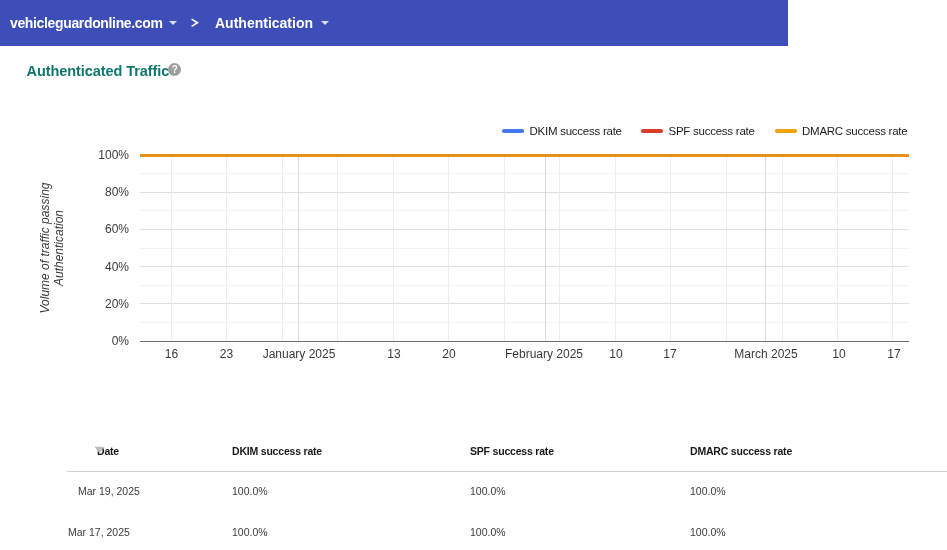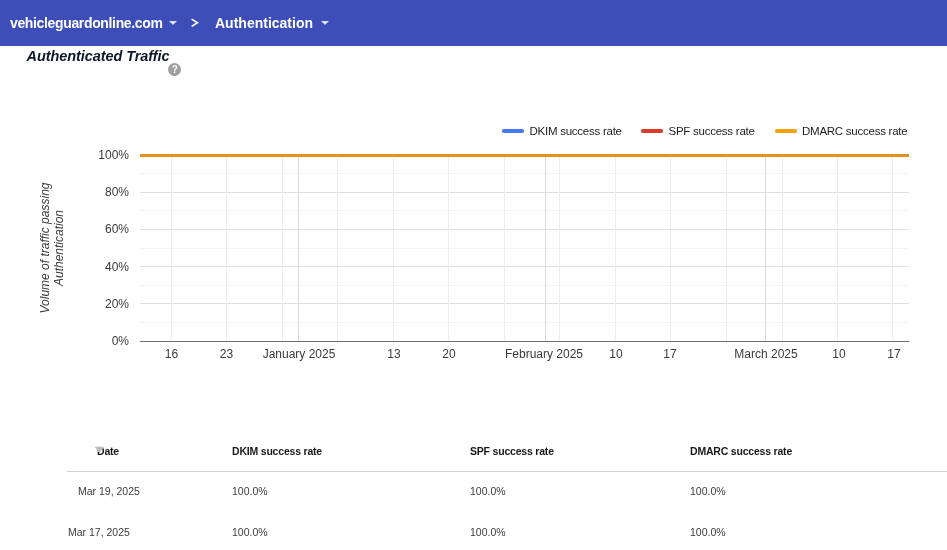--- a/index.html
+++ b/index.html
@@ -1,22 +1,22 @@
 <!DOCTYPE html>
 <html><head>
 <meta charset="utf-8">
 <style>
   * { margin:0; padding:0; box-sizing:border-box; }
   html,body { width:947px; height:550px; background:#ffffff; overflow:hidden;
     font-family:"Liberation Sans", sans-serif; }
   .abs { position:absolute; }
-  #topbar { position:absolute; left:0; top:0; width:947px; height:46px; background:#3e4eb8; }
+  #topbar { position:absolute; left:0; top:0; width:788px; height:46px; background:#3e4eb8; }
   .tb-text { position:absolute; color:#ffffff; font-weight:bold; font-size:14px; top:15px; white-space:nowrap; }
   .caret { display:inline-block; width:0; height:0; border-left:4px solid transparent; border-right:4px solid transparent; border-top:4.5px solid rgba(255,255,255,0.82); }
-  #h1 { position:absolute; left:26.5px; top:49px; font-size:14.5px; line-height:14.5px; font-weight:bold; color:#0f172a; letter-spacing:-0.07px;font-style:italic; }
+  #h1 { position:absolute; left:26.5px; top:64px; font-size:14.5px; line-height:14.5px; font-weight:bold; color:#0f766e; letter-spacing:-0.07px; }
   #helpico { position:absolute; left:168px; top:63px; width:13.4px; height:13.4px; border-radius:50%; background:#9e9e9e; color:#ffffff; font-size:10px; font-weight:bold; text-align:center; line-height:13.6px; }
   
   .leg-sw { position:absolute; top:129px; width:22px; height:3.5px; border-radius:1.8px; }
   .leg-tx { position:absolute; top:125px; font-size:11.5px; line-height:12px; letter-spacing:-0.25px; color:#1d1d1d; white-space:nowrap; }
   
   .th { position:absolute; font-size:10.5px; font-weight:bold; letter-spacing:-0.2px; color:#181818; white-space:nowrap; }
   .td { position:absolute; font-size:10.5px; color:#3c3c3c; white-space:nowrap; }
   #thr { top:445px; }
   #tline { position:absolute; left:67px; top:471px; width:880px; height:0; border-top:1px solid #d0d0d0; }
 </style>

